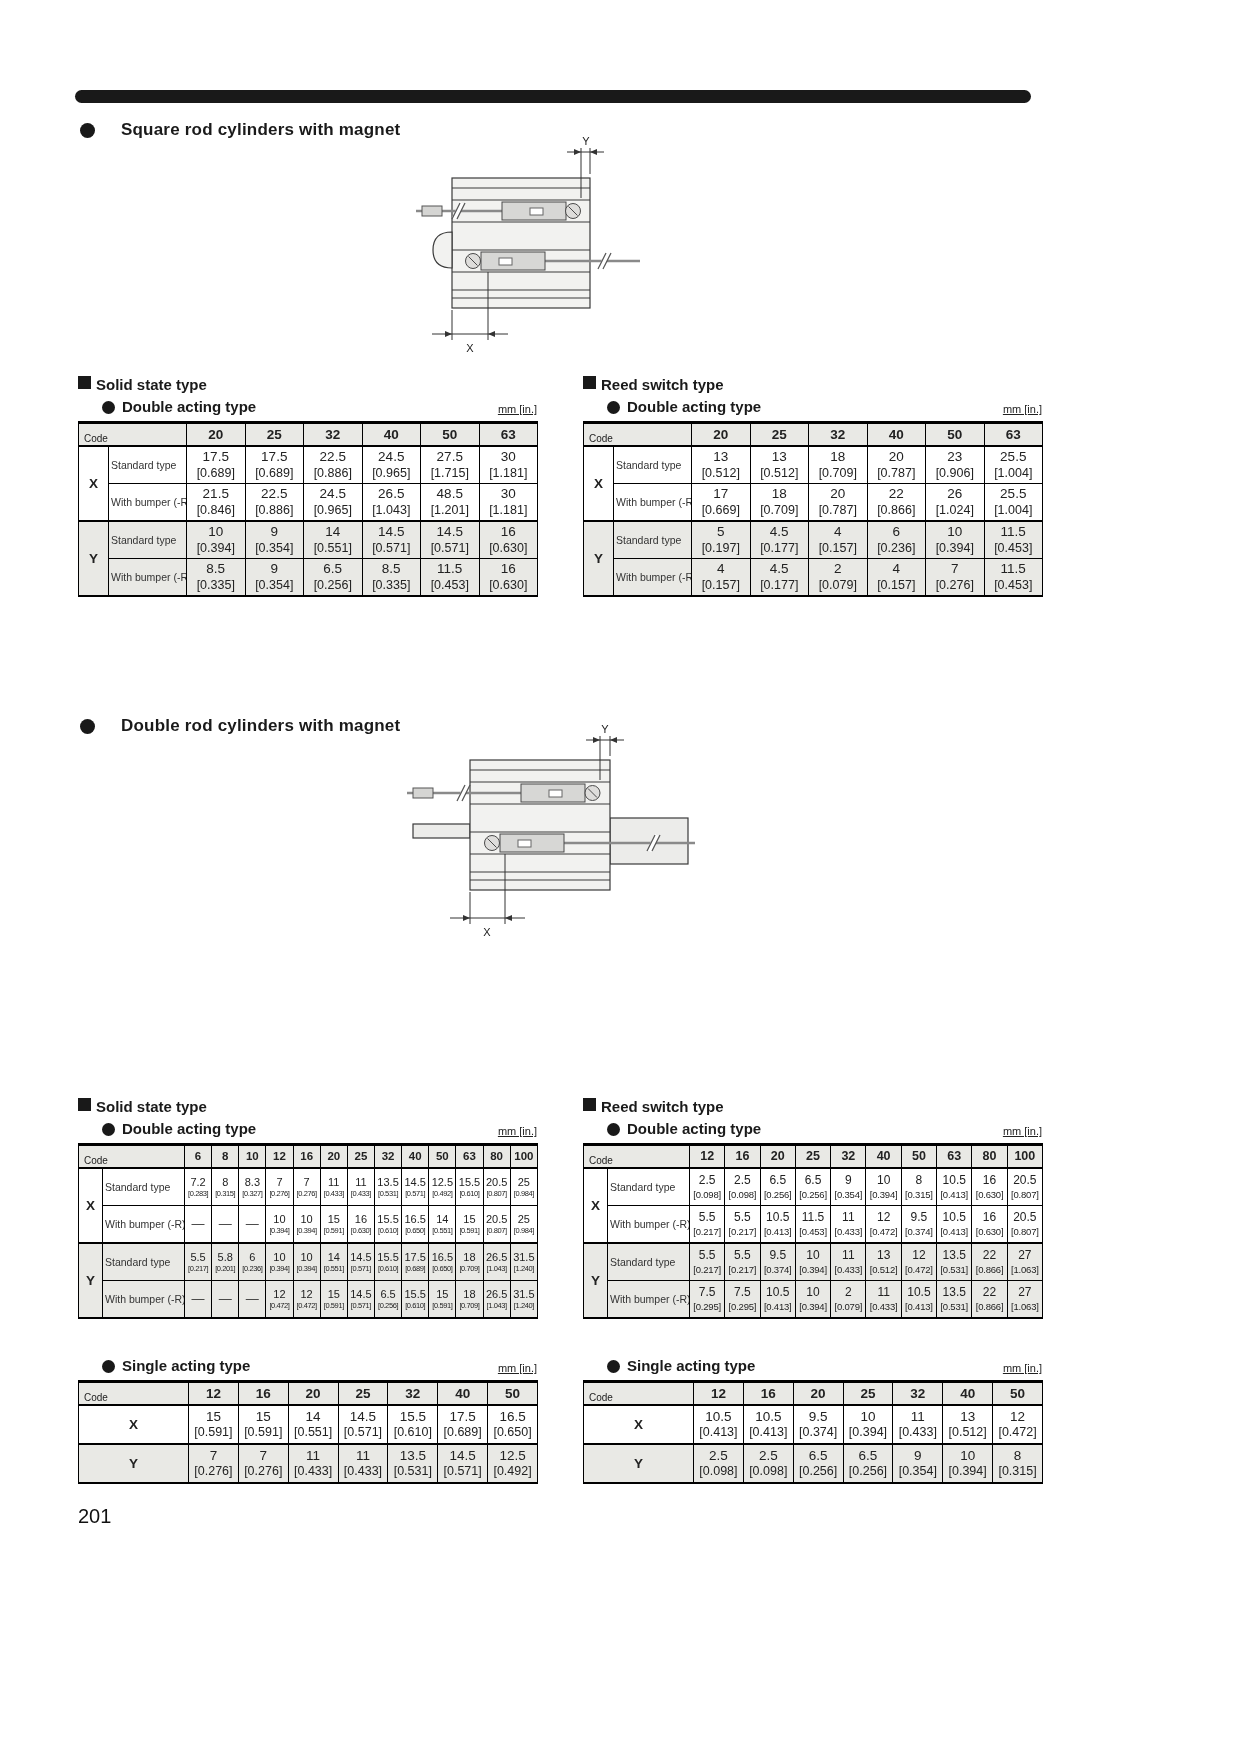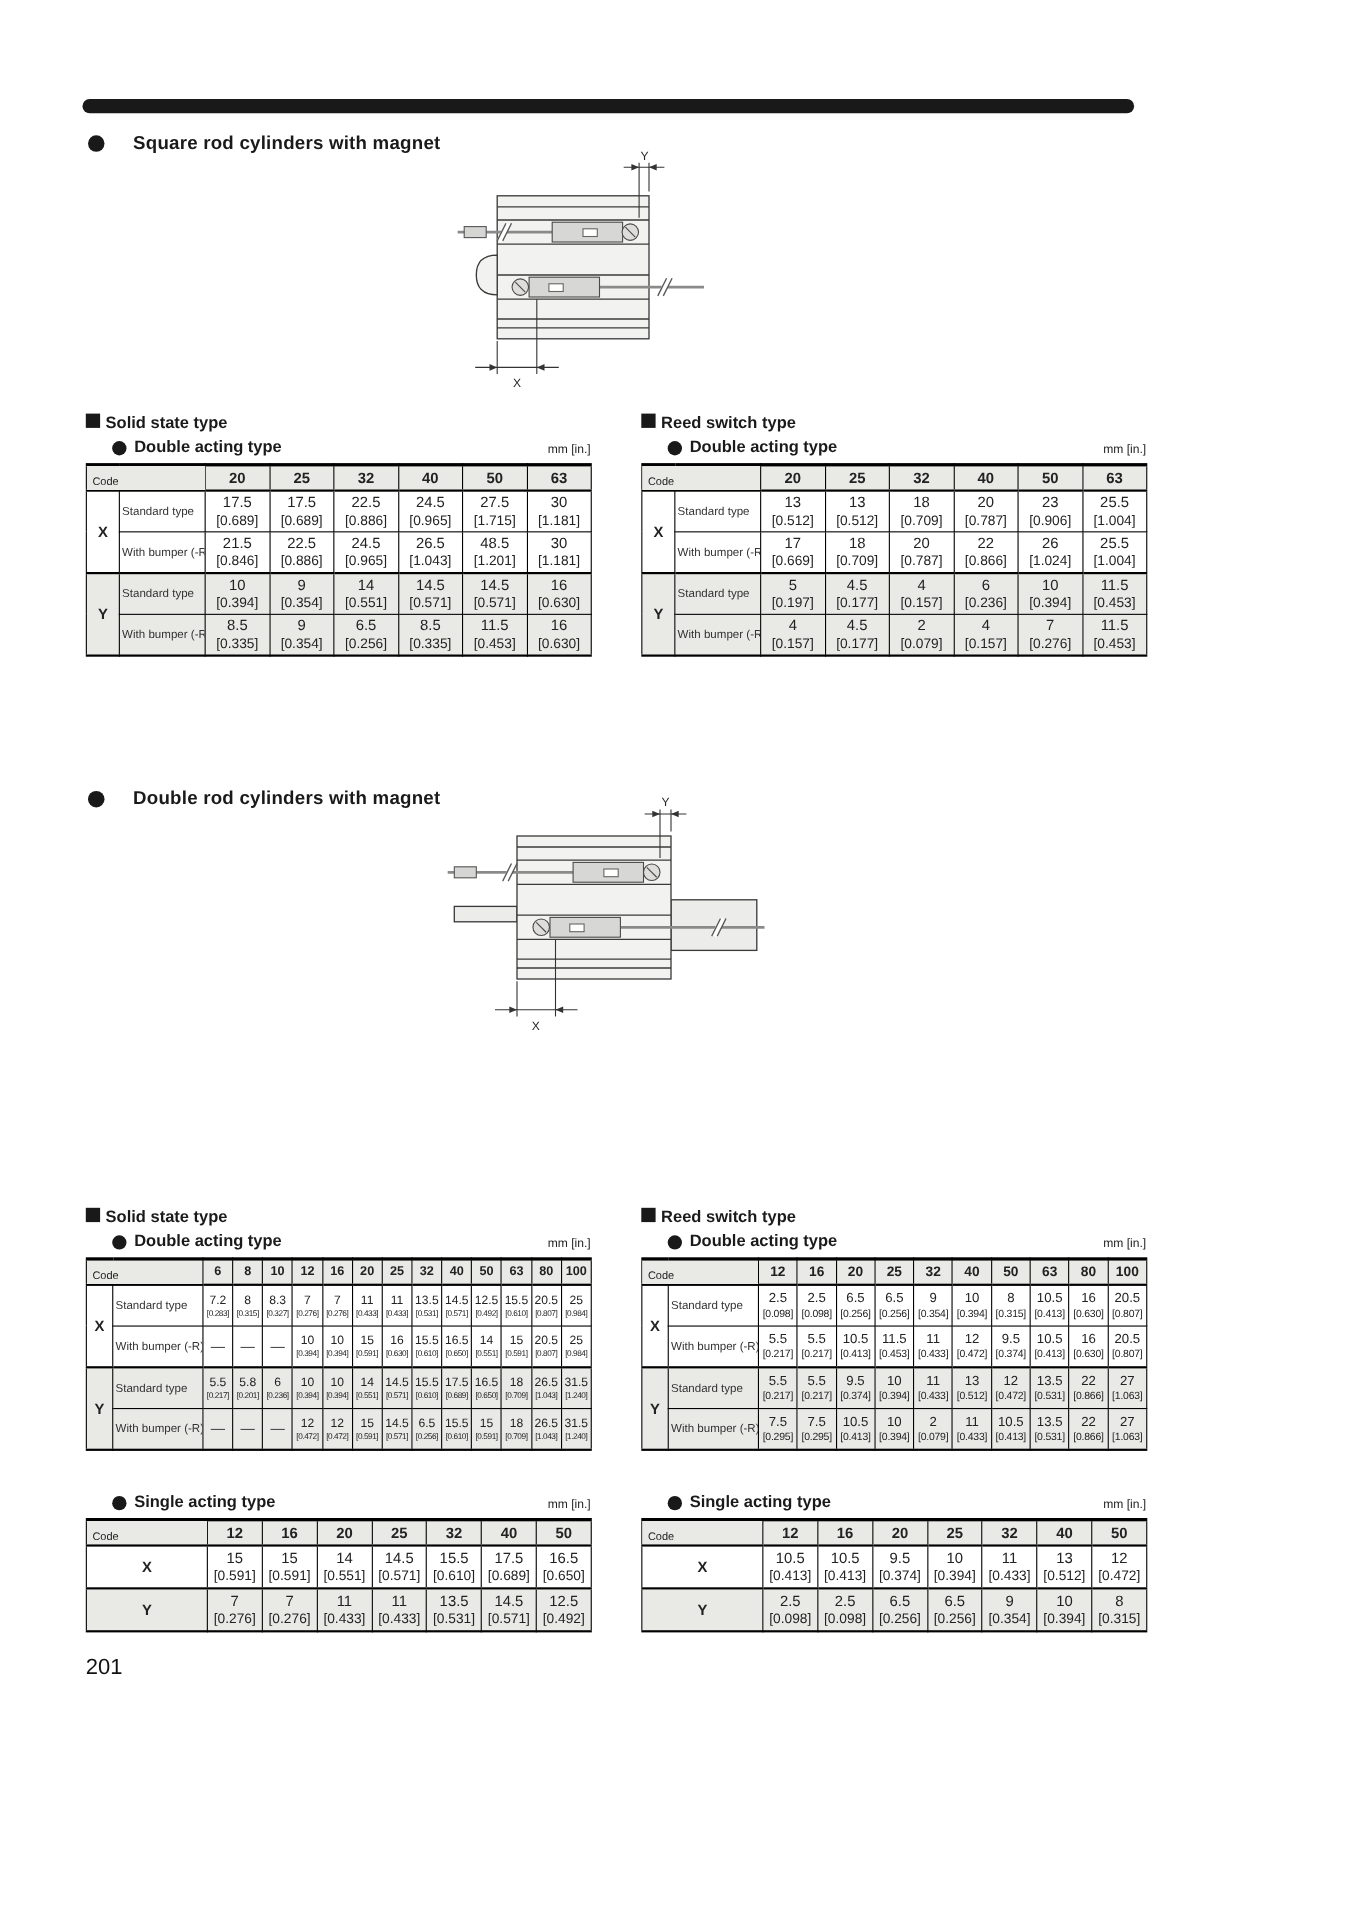--- a/index.html
+++ b/index.html
@@ -14,21 +14,21 @@
   .dot { width:15px; height:15px; background:#191919; border-radius:50%; display:inline-block; flex:0 0 auto; }
   .sec-title { font-size:17px; font-weight:bold; letter-spacing:.2px; }
 
   .grp { position:absolute; width:460px; }
   .type-h { display:flex; align-items:flex-start; gap:5px; height:15px; margin-bottom:8px; }
   .sqr { width:13px; height:13px; background:#191919; display:inline-block; flex:0 0 auto; }
   .type-t { font-size:15px; font-weight:bold; }
   .act-h { display:flex; align-items:flex-end; gap:7px; height:16px; margin-bottom:6px;padding-left:24px; }
   .act-h .dot { width:13px; height:13px; margin-bottom:1px; }
   .act-t { font-size:15px; font-weight:bold; }
-  .units { margin-left:auto; font-size:11px; color:#222; padding-right:1px; }
+  .units { margin-left:auto; font-size:11px; color:#222; padding-right:1px;text-decoration:underline; }
 
   table.dim { border-collapse:collapse; table-layout:fixed; width:460px;
               border:1px solid #000; border-top:3px solid #000; border-bottom:2px solid #000; }
   .dim td, .dim th { border:1px solid #000; text-align:center; vertical-align:middle;
                      padding:0; color:#222; white-space:nowrap; overflow:hidden; }
   .dim thead th, .dim thead td { background:#e9e9e5; border-bottom:2px solid #000; }
   .dim thead th { font-size:13.5px; font-weight:bold; height:23px; }
   .dim tbody td { height:36px; background:#fff; }
   .dim tr.shaded td { background:#e9e9e5; }
   .dim td.code { font-weight:bold; font-size:13.5px; }

